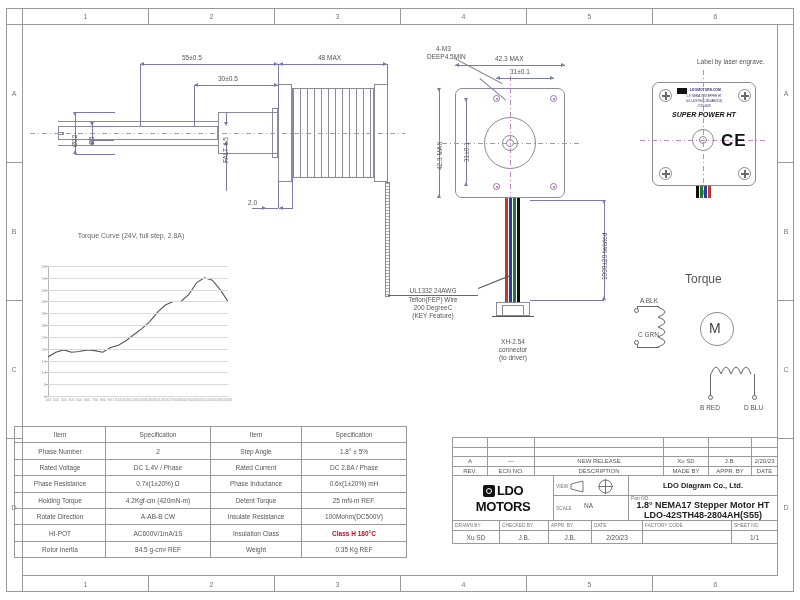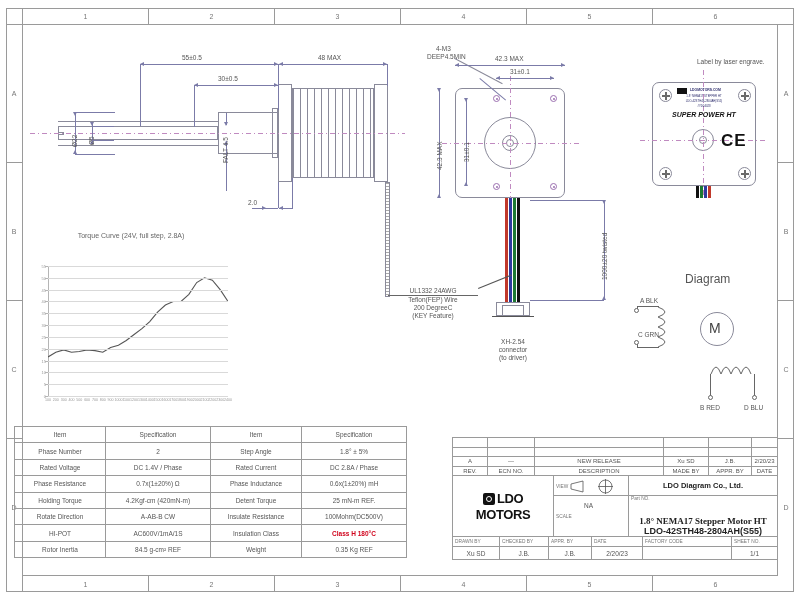--- a/index.html
+++ b/index.html
@@ -298,21 +298,21 @@
     <div class="lbl c" style="left:660px;top:111px;width:88px;font-size:7px;font-weight:bold;font-style:italic;color:#111;">SUPER POWER HT</div>
     <div class="lbl" style="left:721px;top:130px;font-size:17px;font-weight:bold;color:#111;letter-spacing:1px;">CE</div>
 
     <div class="wire" style="left:696px;top:186px;height:12px;background:#111111;"></div>
     <div class="wire" style="left:700px;top:186px;height:12px;background:#1c7a33;"></div>
     <div class="wire" style="left:704px;top:186px;height:12px;background:#2f3b9e;"></div>
     <div class="wire" style="left:708px;top:186px;height:12px;background:#c0392b;"></div>
   </div>
 
   <div>
-    <div class="lbl" style="left:685px;top:272px;font-size:12px;color:#555;">Diagram</div>
+    <div class="lbl" style="left:685px;top:272px;font-size:12px;color:#555;">Torque</div>
 
     <div class="circ" style="left:700px;top:312px;width:34px;height:34px;"></div>
     <div class="lbl" style="left:709px;top:320px;font-size:14px;color:#444;">M</div>
 
     <svg style="position:absolute;left:655px;top:305px;width:20px;height:44px;">
       <path d="M3 2 q14 5 0 10 q14 5 0 10 q14 5 0 10 q14 5 0 10" fill="none" stroke="#666" stroke-width="1"></path>
     </svg>
     <div class="ln hln" style="left:637px;top:306px;width:22px;background:#666;"></div>
     <div class="ln vln" style="left:637px;top:306px;height:5px;background:#666;"></div>
     <div class="ln hln" style="left:637px;top:347px;width:22px;background:#666;"></div>
@@ -521,21 +521,21 @@
           <span class="mid">LDO Diagram Co., Ltd.</span>
         </td>
       </tr>
       <tr>
         <td style="height:19px;position:relative;">
           <span class="tiny">SCALE</span>
           <span style="position:absolute;left:30px;top:6px;font-size:6.5px;">NA</span>
         </td>
         <td style="height:19px;position:relative;padding:0;">
           <span class="tiny" style="position:absolute;left:2px;top:0;">Part NO.</span>
-          <div class="big" style="text-align:center;margin-top:20px;line-height:10px;font-family:Liberation Serif, serif;">1.8° NEMA17 Stepper Motor HT</div>
+          <div class="big" style="text-align:center;margin-top:4px;line-height:10px;">1.8° NEMA17 Stepper Motor HT</div>
           <div class="big" style="text-align:center;line-height:10px;">LDO-42STH48-2804AH(S55)</div>
         </td>
       </tr>
     </tbody>
       </table>
 
     <table style="margin-top:-1px;">
       <tbody>
           <tr>
         <td style="width:42px;height:9px;" class="tiny">DRAWN BY</td>

